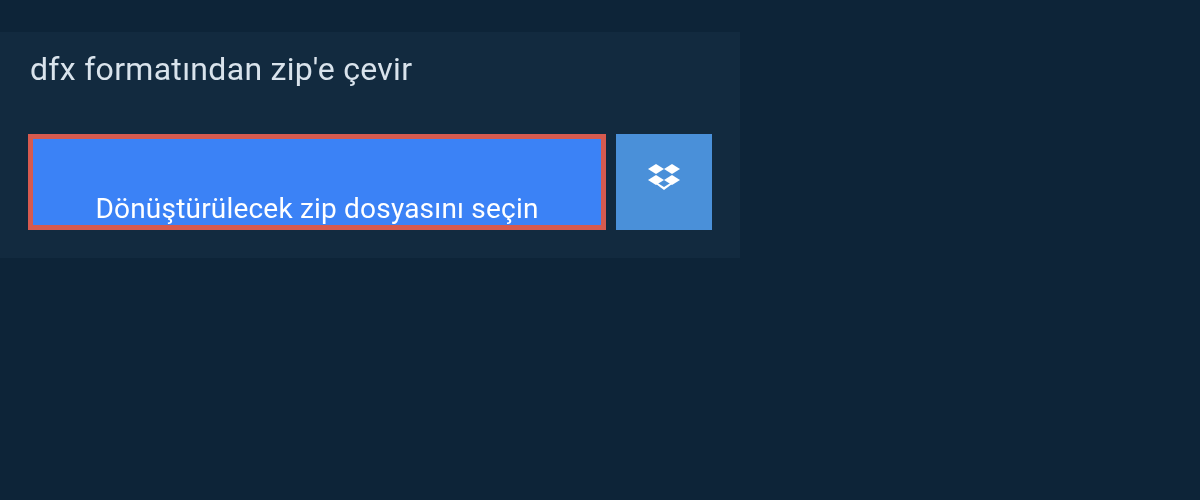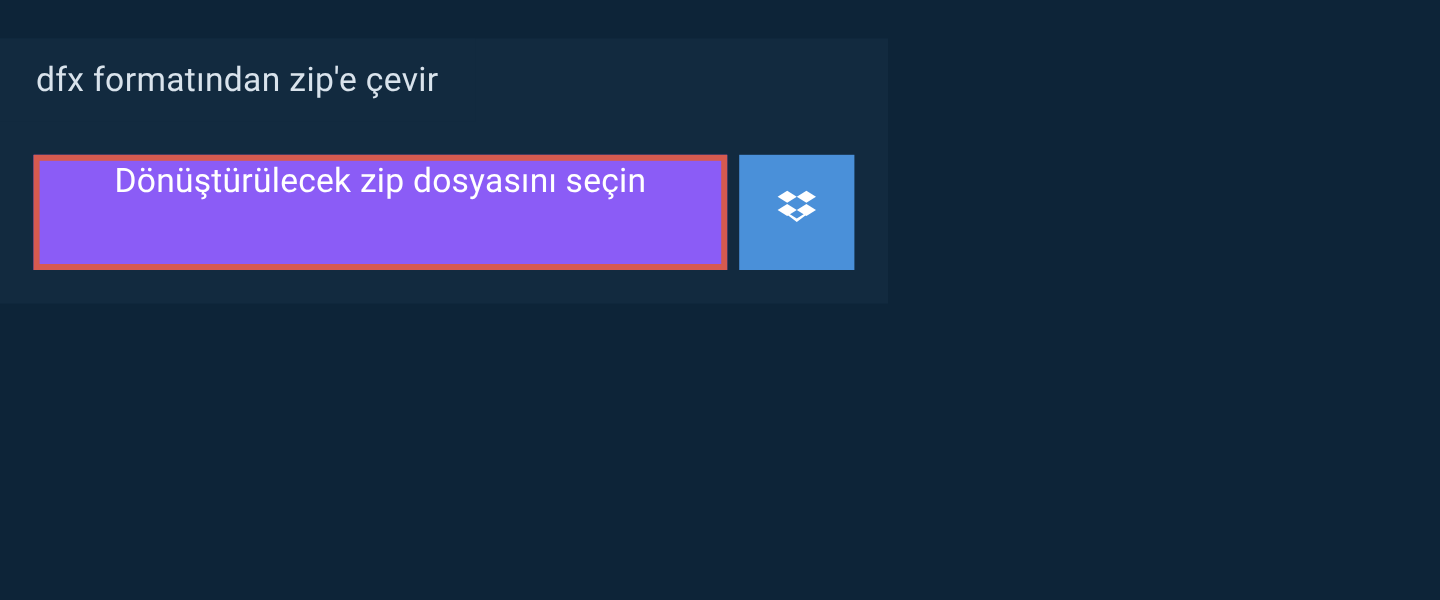--- a/index.html
+++ b/index.html
@@ -18,40 +18,40 @@
       position: absolute;
       left: 0;
       top: 32px;
       width: 740px;
       background: #122a3f;
     }
     .tab-header {
       display: inline-block;
       background: #122a3f;
       color: #d9e3ec;
-      font-size: 28px;
+      font-size: 32px;
       font-weight: 400;
       padding: 18px 30px 18px 30px;
       letter-spacing: 0.3px;
     }
     .upload-row {
       display: flex;
       align-items: stretch;
       padding: 28px 28px 28px 28px;
       gap: 10px;
     }
     .choose-file-button {
       flex: 1;
-      background: #8b5cf6;
+      background: #3b82f6;
       border: 5px solid #d65a4f;
       color: #ffffff;
       font-size: 28px;
       font-weight: 400;
       display: flex;
-      align-items: flex-start;
+      align-items: flex-end;
       justify-content: center;
       height: 96px;
       cursor: pointer;
       letter-spacing: 0.2px;
     }
     .dropbox-button {
       width: 96px;
       height: 96px;
       background: #4a90d9;
       display: flex;

